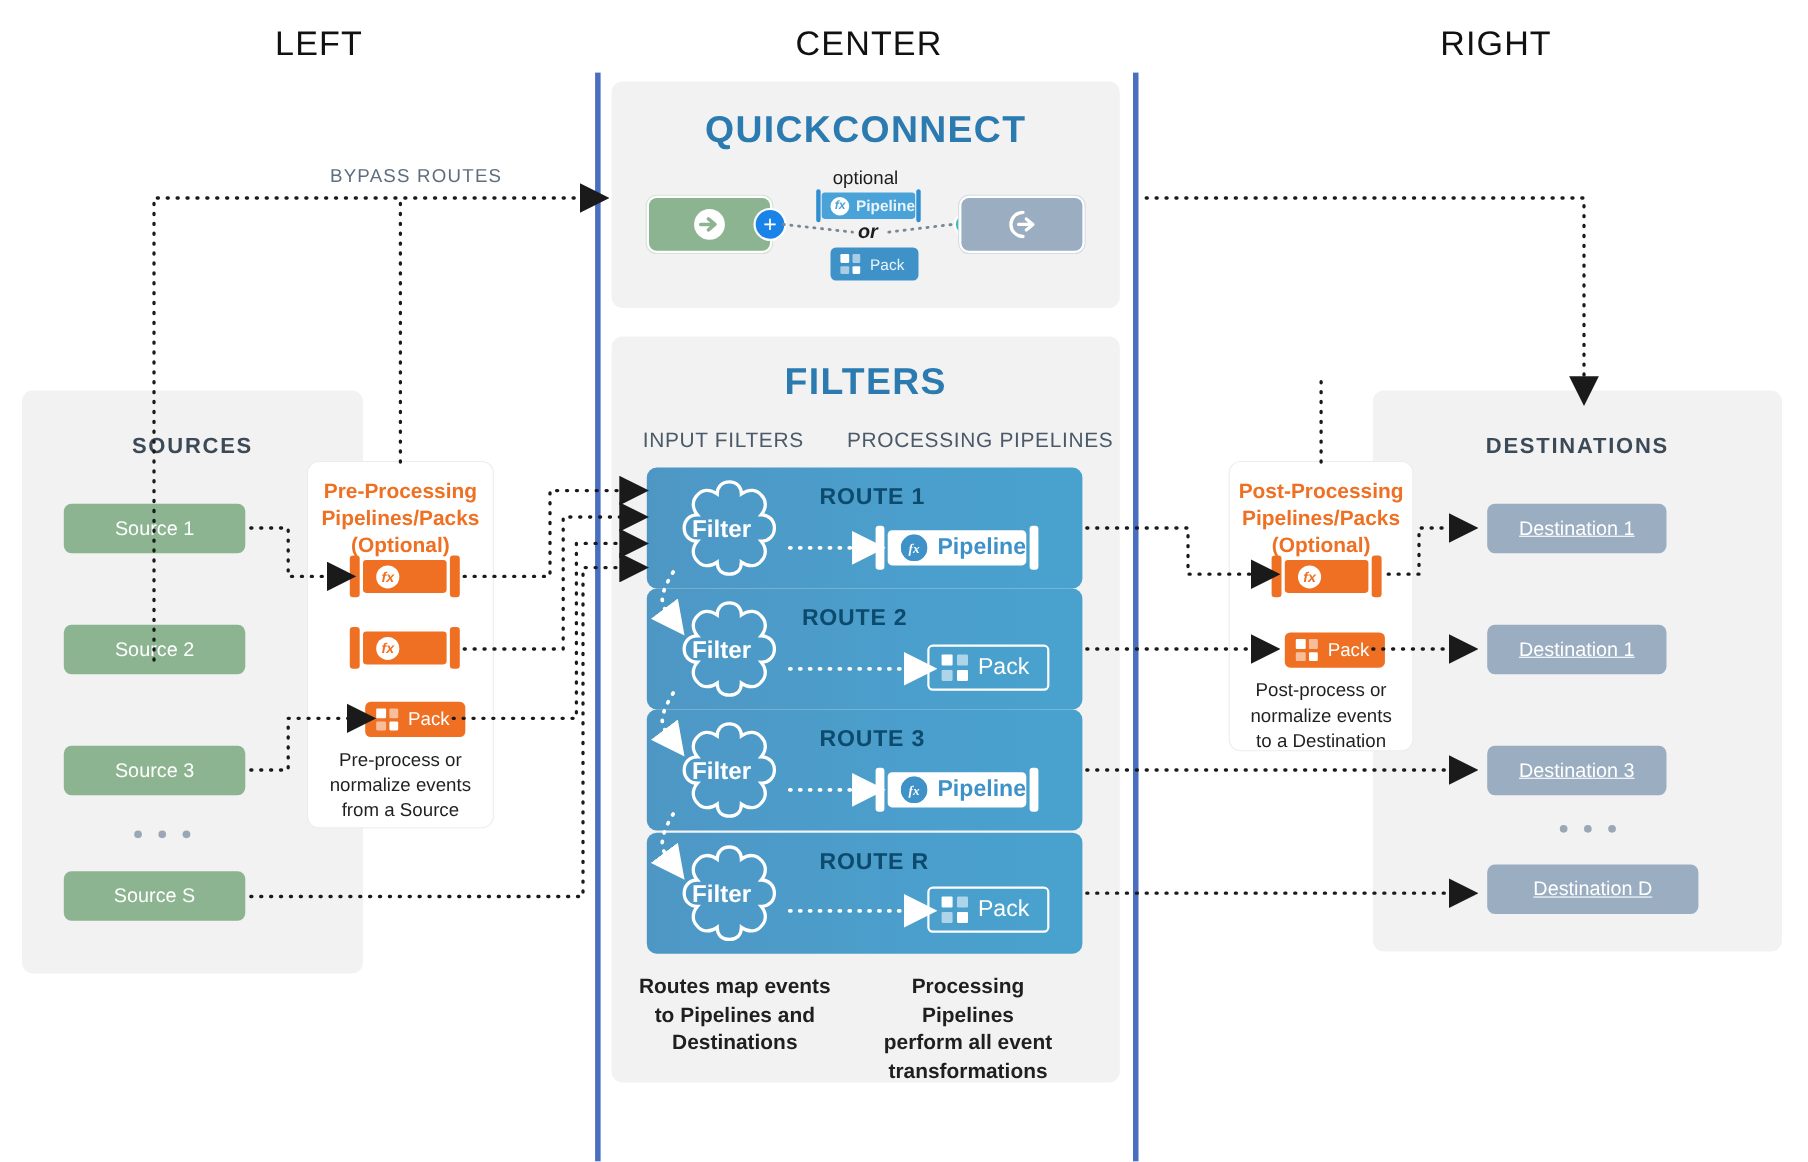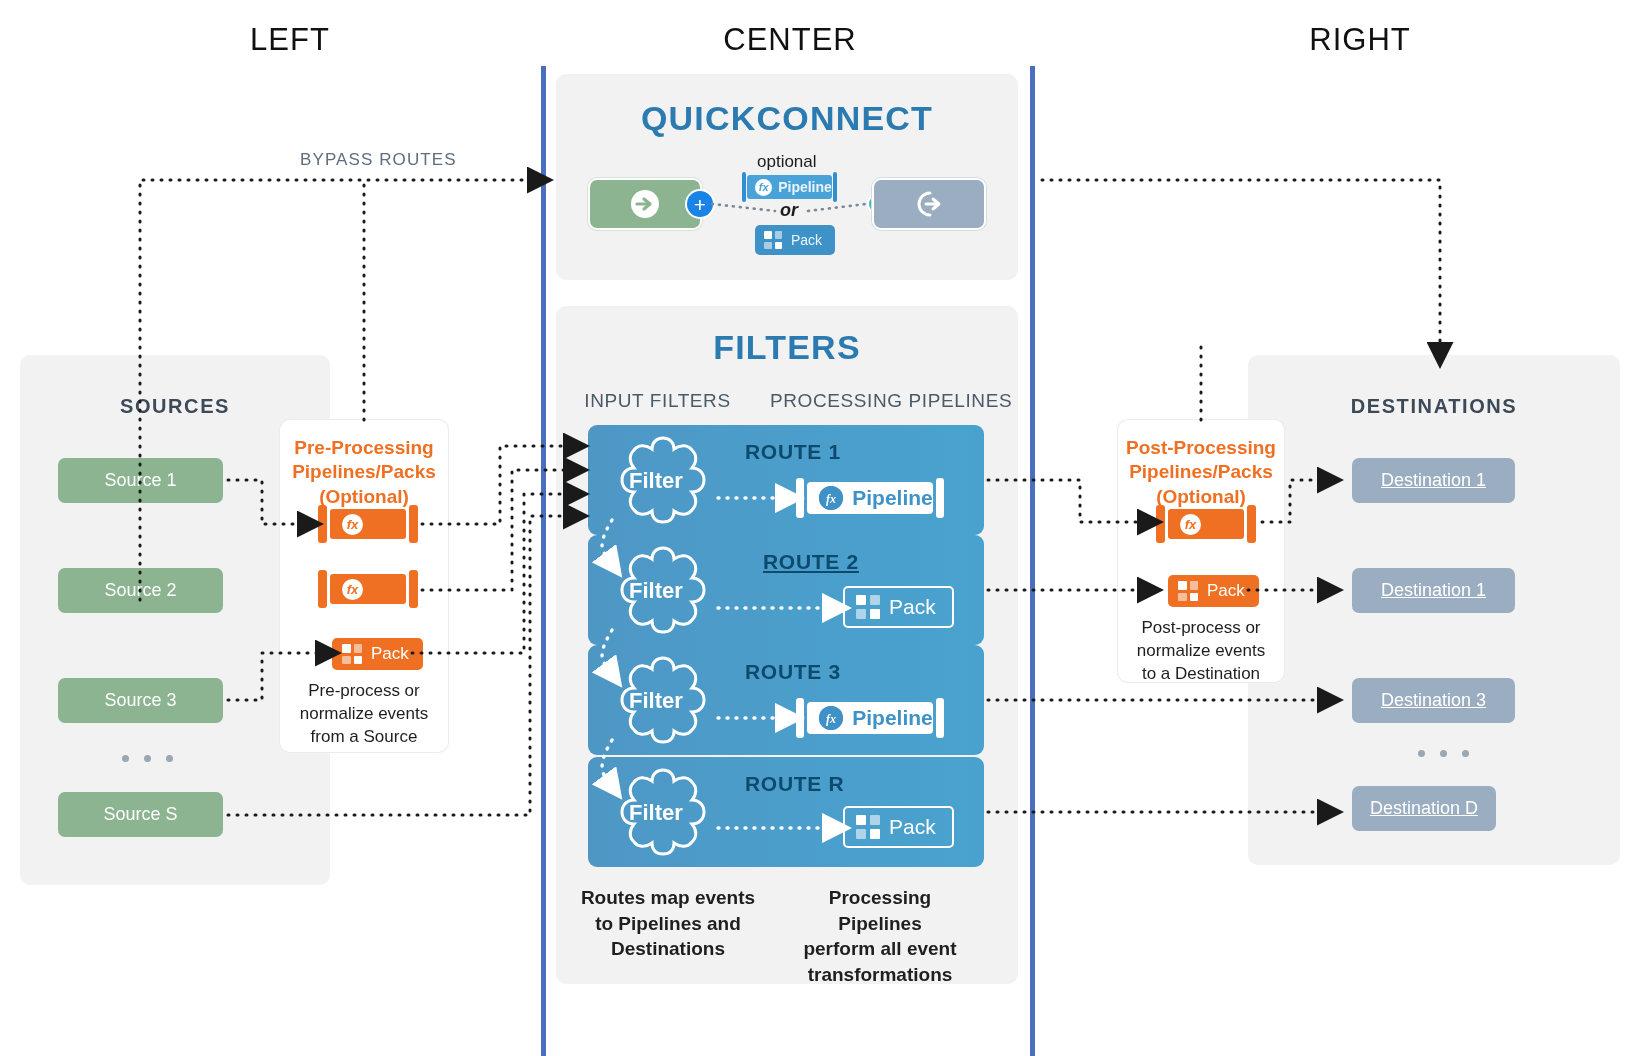--- a/index.html
+++ b/index.html
@@ -259,21 +259,21 @@
     </div>
     <div class="gapR"></div>
     <div class="ringR"></div>
   </div>
 
   <div class="route" style="left:588px;top:535px;width:396px;height:110px;"></div>
   <svg width="110" height="100" viewBox="0 0 110 100" style="position:absolute;left:608px;top:540px;">
     <path d="M55 8 c7 0 11 5 11 11 c7 -5 14 -4 18 1 c5 5 5 12 0 18 c7 0 12 5 12 12 c0 7 -5 12 -12 12 c5 6 5 13 0 18 c-4 5 -11 6 -18 1 c0 7 -4 11 -11 11 c-7 0 -11 -4 -11 -11 c-7 5 -14 4 -18 -1 c-5 -5 -5 -12 0 -18 c-7 0 -12 -5 -12 -12 c0 -7 5 -12 12 -12 c-5 -6 -5 -13 0 -18 c4 -5 11 -6 18 -1 c0 -6 4 -11 11 -11 z" fill="none" stroke="#ffffff" stroke-width="3"></path>
   </svg>
   <div class="filter-word" style="left:629px;top:578px;">Filter</div>
-  <div class="route-name" style="left:763px;top:550px;text-decoration:underline;">ROUTE 2</div>
+  <div class="route-name" style="left:729px;top:550px;">ROUTE 2</div>
   <div class="pack pack-b-route" style="left:843px;top:586px;">
     <span class="packgrid" style="width:24px;height:24px;gap:4px;">
       <i style="background:#fff;display:block;border-radius:1px;"></i>
       <i style="background:#fff;display:block;border-radius:1px;opacity:.55;"></i>
       <i style="background:#fff;display:block;border-radius:1px;opacity:.55;"></i>
       <i style="background:#fff;display:block;border-radius:1px;"></i>
     </span>
     <span class="label">Pack</span>
   </div>
 
@@ -336,21 +336,21 @@
     <span>Destination 1</span>
   </div>
   <div class="chip dst" style="left:1352px;top:678px;width:163px;height:45px;">
     <span>Destination 3</span>
   </div>
   <div class="dots3" style="left:1418px;top:750px;">
       <i></i>
       <i></i>
       <i></i>
     </div>
-  <div class="chip dst" style="left:1352px;top:786px;width:144px;height:45px;">
+  <div class="chip dst" style="left:1352px;top:786px;width:192px;height:45px;">
     <span>Destination D</span>
   </div>
 
   <div class="panel-white" style="left:1118px;top:420px;width:166px;height:262px;"></div>
   <div class="orange-head" style="left:1118px;top:436px;width:166px;">
     <div>Post-Processing</div>
     <div>Pipelines/Packs</div>
     <div>(Optional)</div>
   </div>
   <div class="cap pipe-o" style="left:1156px;top:505px;width:100px;">

